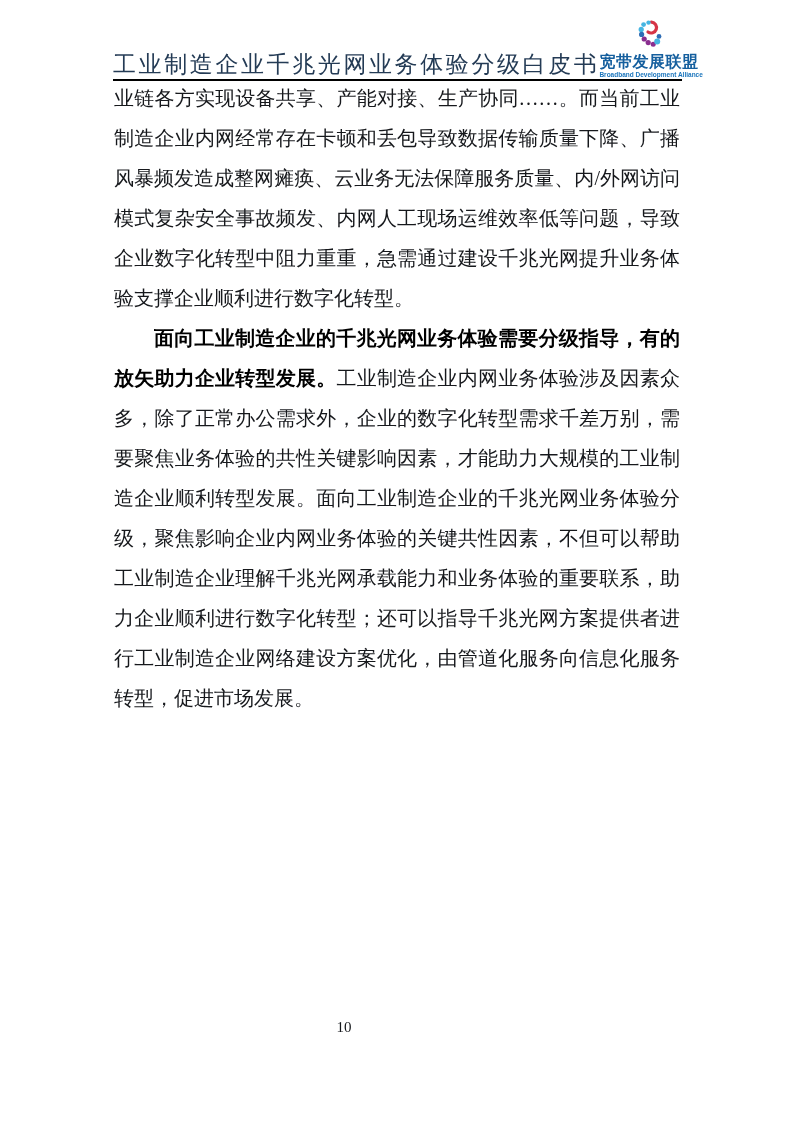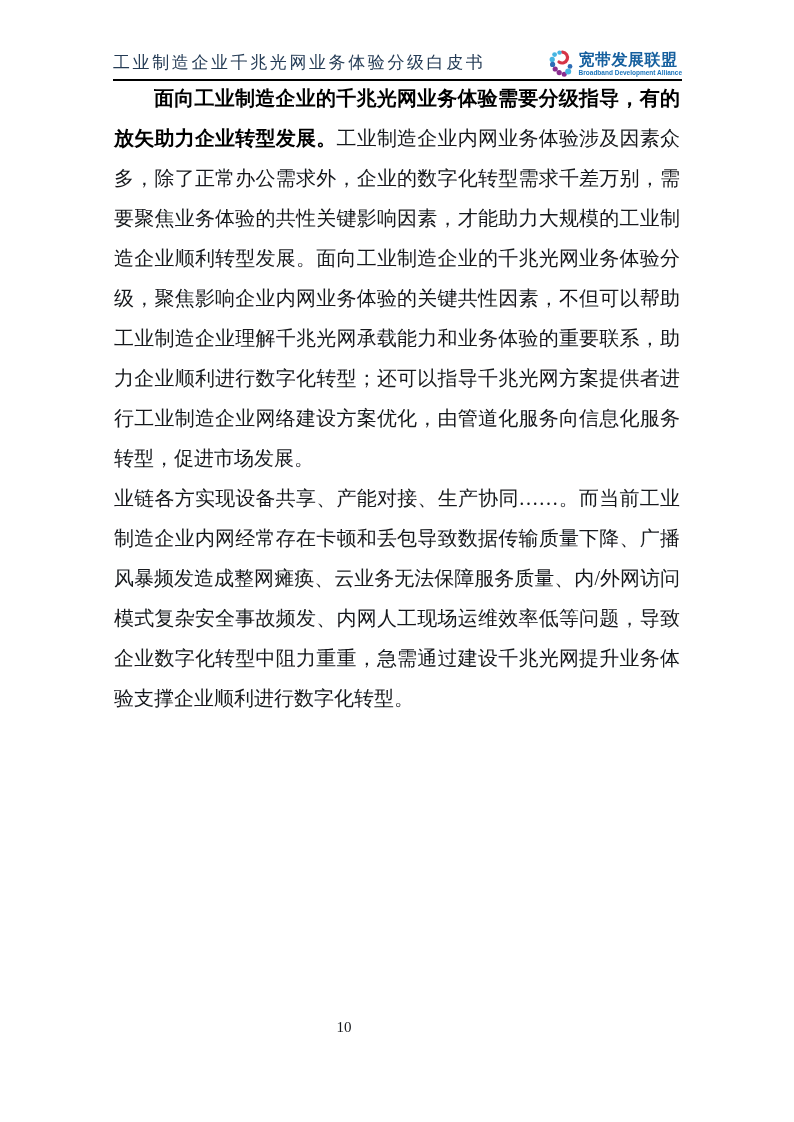--- a/index.html
+++ b/index.html
@@ -11,27 +11,27 @@
     background:var(--page-bg, #ffffff);
     font-family:"Liberation Serif","DejaVu Serif",serif;
     overflow:hidden;
   }
   
   .header {
     position:absolute; left:113px; top:42px; width:569px; height:38px;
     display:flex; justify-content:space-between; align-items:flex-end;
   }
   .header-title {
-    font-size:17px;
+    font-size:23px;
     letter-spacing:2.6px;
     color:var(--header-title, #243b55);
-    padding-bottom:6px;
+    padding-bottom:0;
     white-space:nowrap;
   }
-  .logo { display:flex; align-items:center; gap:4px; padding-bottom:1px; }
+  .logo { display:flex; align-items:center; gap:4px; padding-bottom:1px;flex-direction:column; }
   .logo-icon { width:26px; height:30px; flex:0 0 auto; }
   .logo-text { display:flex; flex-direction:column; align-items:flex-start; }
   .logo-name {
     font-family:"Liberation Sans","DejaVu Sans",sans-serif;
     font-weight:bold;
     font-size:16px;
     letter-spacing:0.5px;
     color:var(--logo-name-blue, #155f9e);
     line-height:18px;
     white-space:nowrap;
@@ -96,21 +96,21 @@
       <div class="logo-text">
         <div class="logo-name">宽带发展联盟</div>
         <div class="logo-subtitle">Broadband Development Alliance</div>
       </div>
     </div>
   </div>
 
   <div class="header-rule"></div>
 
   <div class="content">
+    <p class="para"><span>业链各方实现设备共享、产能对接、生产协同……。而当前工业制造企业内网经常存在卡顿和丢包导致数据传输质量下降、广播风暴频发造成整网瘫痪、云业务无法保障服务质量、内/外网访问模式复杂安全事故频发、内网人工现场运维效率低等问题，导致企业数字化转型中阻力重重，急需通过建设千兆光网提升业务体验支撑企业顺利进行数字化转型。</span></p>
     <p class="para indent"><b class="lead">面向工业制造企业的千兆光网业务体验需要分级指导，有的放矢助力企业转型发展。</b><span>工业制造企业内网业务体验涉及因素众多，除了正常办公需求外，企业的数字化转型需求千差万别，需要聚焦业务体验的共性关键影响因素，才能助力大规模的工业制造企业顺利转型发展。面向工业制造企业的千兆光网业务体验分级，聚焦影响企业内网业务体验的关键共性因素，不但可以帮助工业制造企业理解千兆光网承载能力和业务体验的重要联系，助力企业顺利进行数字化转型；还可以指导千兆光网方案提供者进行工业制造企业网络建设方案优化，由管道化服务向信息化服务转型，促进市场发展。</span></p>
-    <p class="para"><span>业链各方实现设备共享、产能对接、生产协同……。而当前工业制造企业内网经常存在卡顿和丢包导致数据传输质量下降、广播风暴频发造成整网瘫痪、云业务无法保障服务质量、内/外网访问模式复杂安全事故频发、内网人工现场运维效率低等问题，导致企业数字化转型中阻力重重，急需通过建设千兆光网提升业务体验支撑企业顺利进行数字化转型。</span></p>
   </div>
 
   <div class="footer">
     <span class="page-number">10</span>
   </div>
 
 </div>
 
 </body></html>

